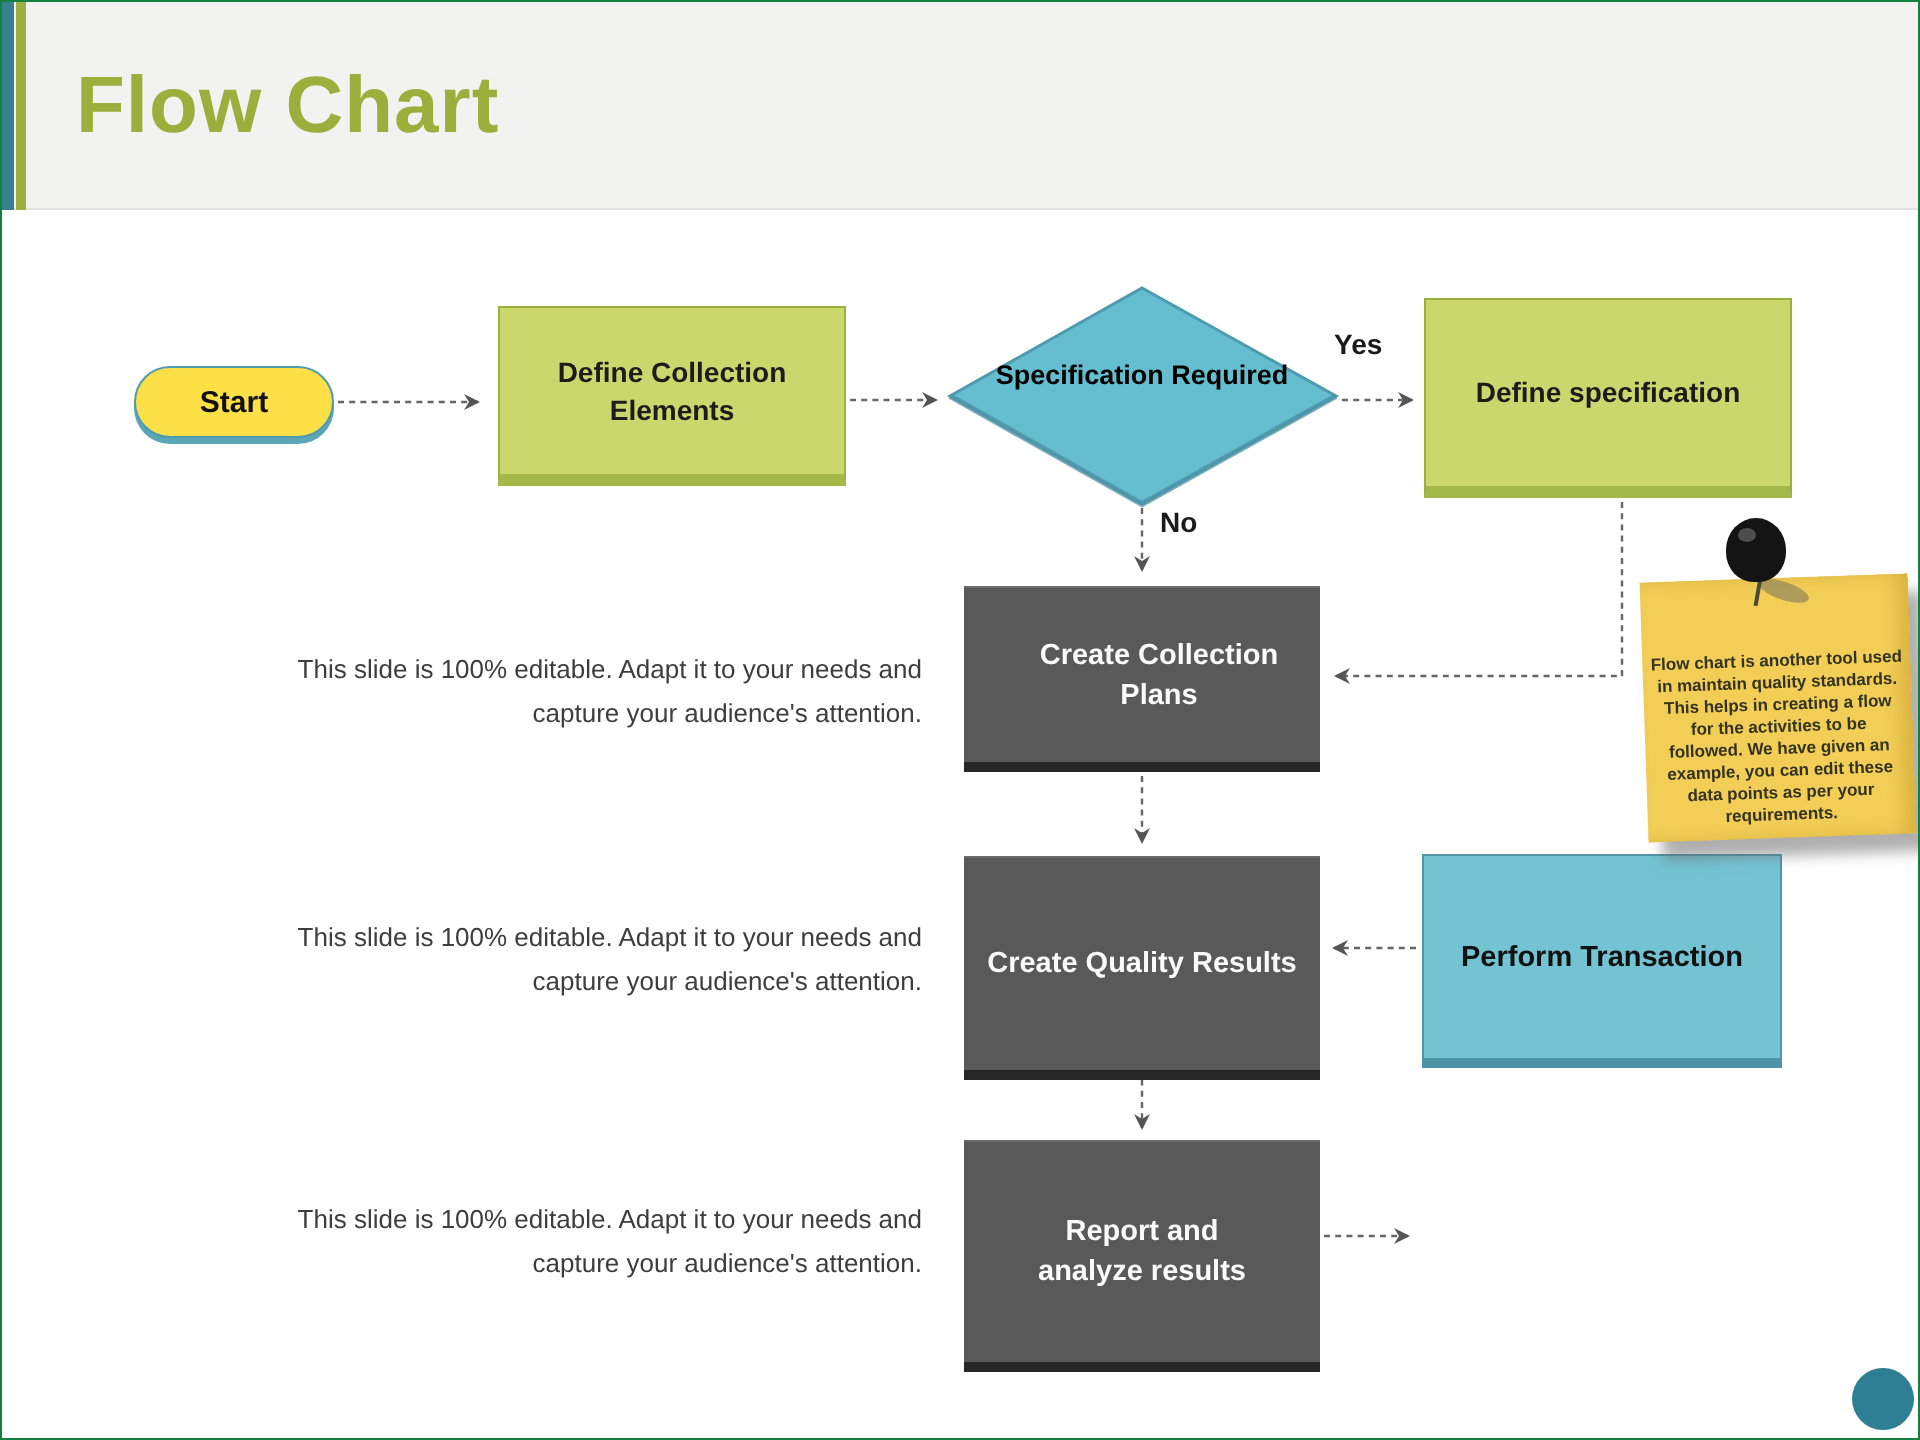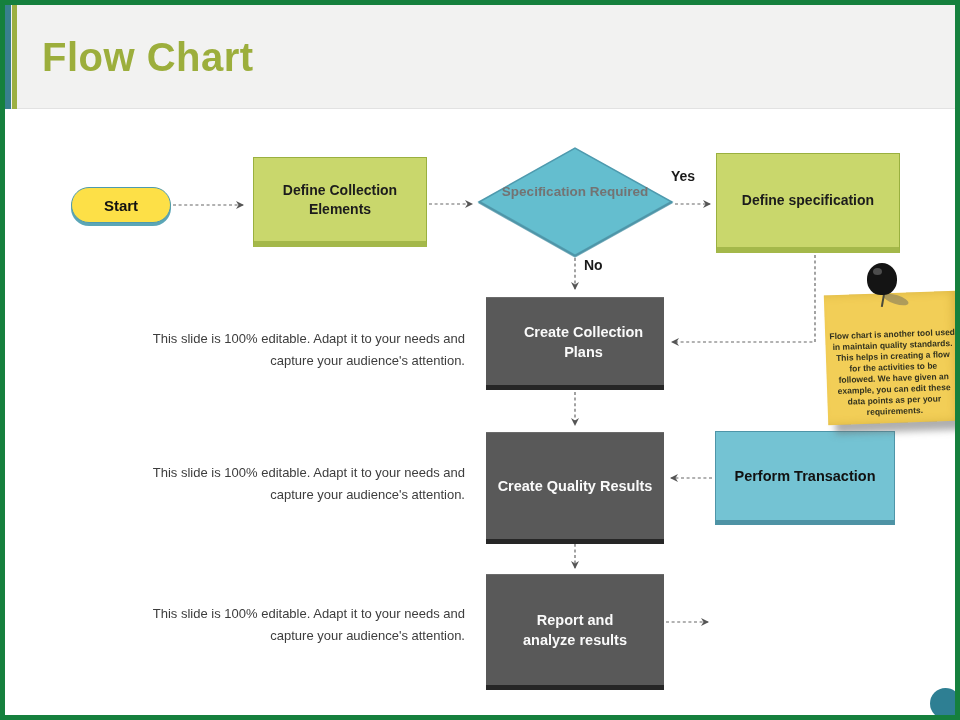--- a/index.html
+++ b/index.html
@@ -1,20 +1,20 @@
 <!DOCTYPE html>
 <html><head>
 <meta charset="utf-8">
 <style>
   * { margin:0; padding:0; box-sizing:border-box; }
   html,body { width:960px; height:720px; }
   body { font-family:"Liberation Sans", sans-serif; background:#ffffff; }
   .slide {
     position:relative; width:960px; height:720px; background:#ffffff;
-    border:5px solid #15803d; overflow:hidden;text-decoration:underline;
+    border:1px solid #15803d; overflow:hidden;text-decoration:underline;
   }
   
   .header-strip { position:absolute; left:0; top:0; width:960px; height:104px;
     background:#f2f2f1; border-bottom:1px solid #e2e2e2; }
   .bar-teal  { position:absolute; left:0; top:0; width:6px;  height:104px; background:#38808f; }
   .bar-green { position:absolute; left:7px; top:0; width:5px; height:104px; background:#9cb041; }
   .slide-title { position:absolute; left:37px; top:30px; font-size:40px; font-weight:bold;
     color:#9cae3c; letter-spacing:0.5px; }
 
   
@@ -36,26 +36,26 @@
   
   .box-dark { background:#595959; border-top:1px solid #6b6b6b; border-bottom:5px solid #262626;
     color:#fafafa; font-size:14.5px; line-height:20px; }
   .box-create-plans   { left:481px; top:292px; width:178px; height:93px;padding-left:17px; }
   .box-create-quality { left:481px; top:427px; width:178px; height:112px; }
   .box-report         { left:481px; top:569px; width:178px; height:116px; }
 
   
   .box-teal { background:#74c3d3; border:1px solid #4e95a8; border-bottom:5px solid #4e93a5;
     color:#111; font-size:14.5px; }
-  .box-perform { left:710px; top:426px; width:180px; height:94px; }
+  .box-perform { left:710px; top:426px; width:180px; height:107px; }
 
   
   .diamond-wrap { position:absolute; left:470px; top:140px; width:200px; height:114px; }
   .diamond-label { position:absolute; left:495px; top:178px; width:150px; text-align:center;
-    font-weight:bold; font-size:13.5px; line-height:18px; color:#737373; }
+    font-weight:bold; font-size:13.5px; line-height:18px; color:#000000; }
   .branch-label { position:absolute; font-weight:bold; font-size:14px; color:#1a1a1a; }
   .label-yes { left:666px; top:163px; }
   .label-no  { left:579px; top:252px; }
 
   
   .connectors { position:absolute; left:0; top:0; width:960px; height:720px; pointer-events:none; }
 
   
   .edit-text { position:absolute; left:130px; width:330px; text-align:right;
     font-size:13px; line-height:22px; color:#3d3d3d; }

